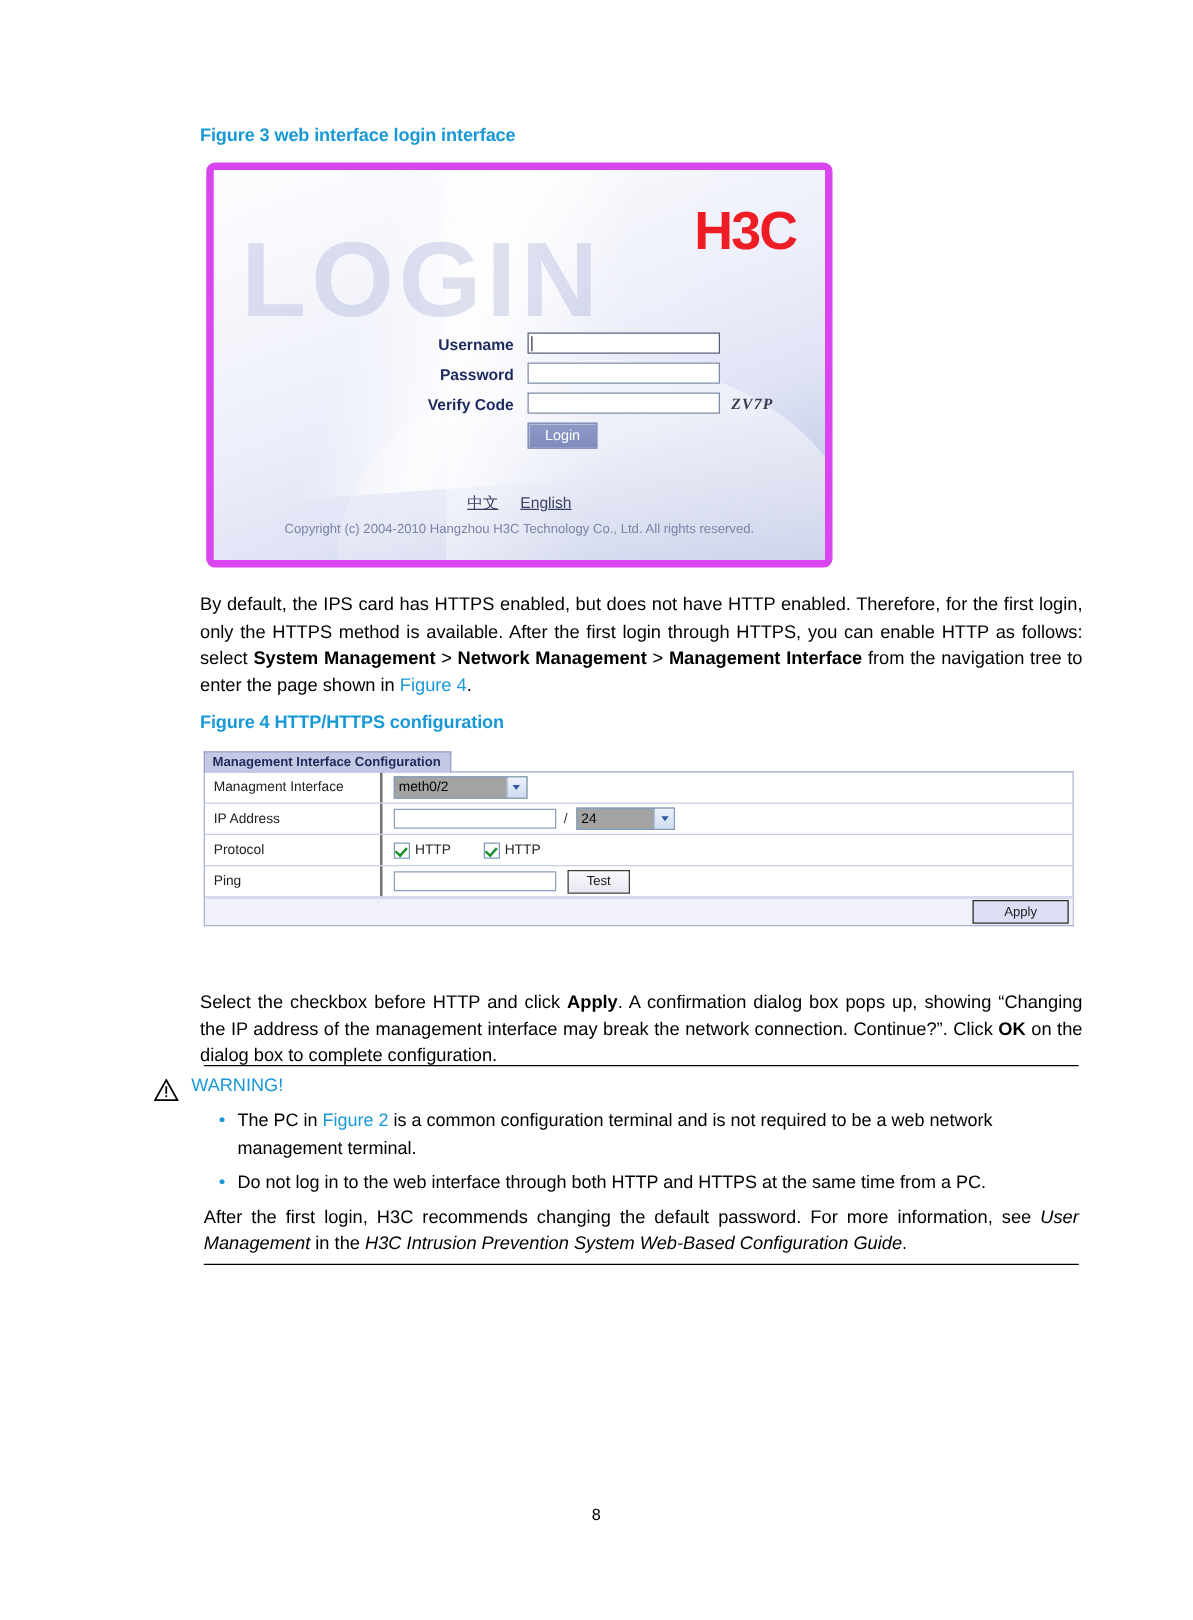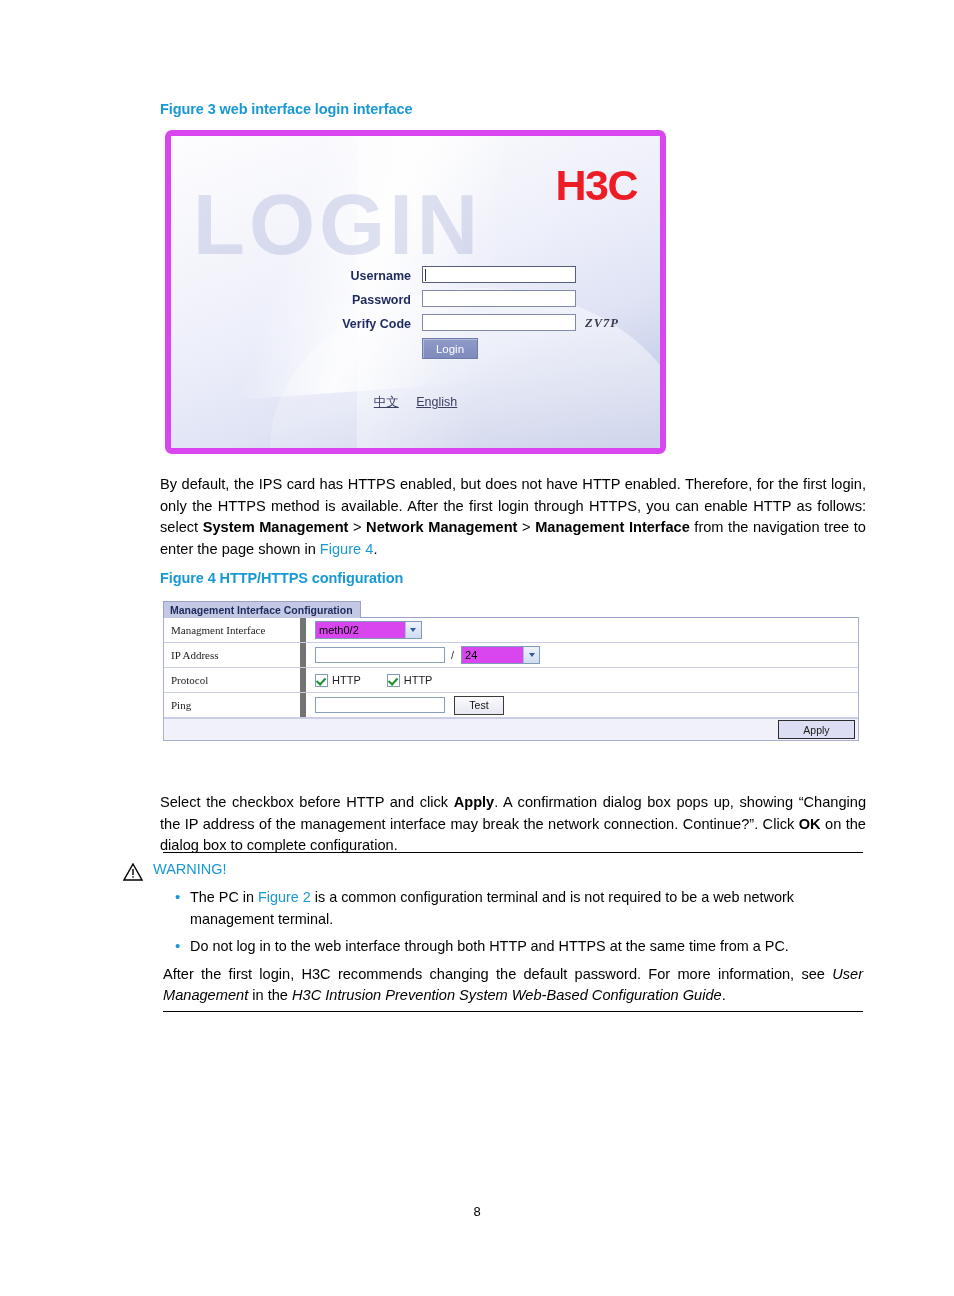--- a/index.html
+++ b/index.html
@@ -239,40 +239,39 @@
     align-items: center;
     border-bottom: 1px solid #c9cde6;
     min-height: 24px;
   }
   .cfg-row:last-child { border-bottom: none; }
   .cfg-label {
     width: 142px;
     padding-left: 7px;
     font-size: 11px;
     color: #222;
-    border-right: 6px solid #737373;
+    border-right: 2px solid #737373;
     align-self: stretch;
     display: flex;
     align-items: center;
     box-sizing: border-box;
-    font-family: Liberation Serif, serif;
   }
   .cfg-value {
     flex: 1;
     padding-left: 9px;
     display: flex;
     align-items: center;
     font-size: 11px;
   }
   .xp-select {
     display: inline-flex;
     align-items: stretch;
     height: 16px;
     border: 1px solid #7f9db9;
-    background: #d946ef;
+    background: #a3a3a3;
     font-size: 11px;
     color: #000;
     gap: 42px;
   }
   .xp-select .sel-text {
     padding: 0 4px 0 3px;
     display: flex;
     align-items: center;
     line-height: 14px;
     white-space: nowrap;
@@ -480,20 +479,21 @@
         <div class="login-btn-spacer"></div>
         <div class="login-button">Login</div>
       </div>
     </div>
 
     <div class="lang-row">
       <a href="#">中文</a>
       <a href="#">English</a>
     </div>
 
+    <div class="copyright">Copyright (c) 2004-2010 Hangzhou H3C Technology Co., Ltd. All rights reserved.</div>
   </div>
 
   <div class="body-para" style="left:160px; top:474px; width:706px;">
     <span>By default, the IPS card has HTTPS enabled, but does not have HTTP enabled. Therefore, for the first login, only the HTTPS method is available. After the first login through HTTPS, you can enable HTTP as follows: select </span><b>System Management</b><span> &gt; </span><b>Network Management</b><span> &gt; </span><b>Management Interface</b><span> from the navigation tree to enter the page shown in </span><span class="xref">Figure 4</span><span>.</span>
   </div>
 
   <div class="fig-caption" style="left:160px; top:570px;">Figure 4 HTTP/HTTPS configuration</div>
 
   <div id="config-figure">
 

